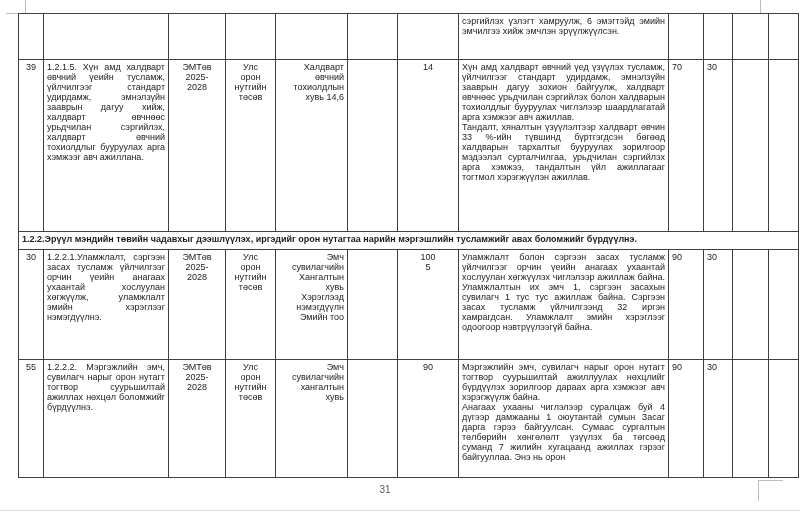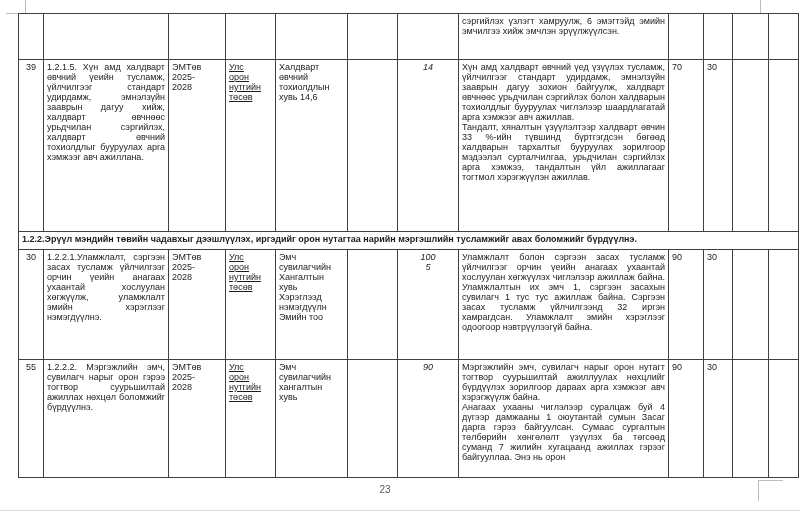--- a/index.html
+++ b/index.html
@@ -23,24 +23,24 @@
     border: 1px solid #3f3f3f;
     vertical-align: top;
     font-size: 9px;
     line-height: 10px;
     padding: 2px 3px;
     overflow: hidden;
     word-wrap: break-word;
   }
   td.c-num   { text-align: center; padding-top: 11px; }
   td.c-task  { text-align: justify; }
-  td.c-impl  { text-align: left; white-space: pre-line; }
-  td.c-budget{ white-space: pre-line; text-decoration: underline; }
-  td.c-ind   { text-align: left; white-space: pre-line; padding-left: 4px; margin-top: 36px; }
-  td.c-val   { text-align: center; white-space: pre-line; font-style: italic; }
+  td.c-impl  { text-align: center; white-space: pre-line; }
+  td.c-budget{ text-align: center; white-space: pre-line; }
+  td.c-ind   { text-align: right; white-space: pre-line; padding-left: 4px; margin-top: 36px; }
+  td.c-val   { text-align: center; white-space: pre-line; }
   td.c-res   { text-align: justify; white-space: pre-line; }
   td.c-score { }
   td.c-section {
     font-weight: bold;
     font-size: 9.5px;
     white-space: nowrap;
     padding: 2px 2px;
     text-align: left;
   }
   tr.r-cont    { height: 46px; }
@@ -161,21 +161,21 @@
 5</td>
     <td class="c-res">Уламжлалт болон сэргээн засах тусламж үйлчилгээг орчин үеийн анагаах ухаантай хослуулан хөгжүүлэх чиглэлээр ажиллаж байна. Уламжлалтын их эмч 1, сэргээн засахын сувилагч 1 тус тус ажиллаж байна. Сэргээн засах тусламж үйлчилгээнд 32 иргэн хамрагдсан. Уламжлалт эмийн хэрэглээг одоогоор нэвтрүүлээгүй байна.</td>
     <td class="c-score">90</td>
     <td class="c-score">30</td>
     <td></td>
     <td></td>
   </tr>
 
   <tr class="r-41">
     <td class="c-num">55</td>
-    <td class="c-task">1.2.2.2. Мэргэжлийн эмч, сувилагч нарыг орон гэрээ тогтвор суурьшилтай ажиллах нөхцөл боломжийг бүрдүүлнэ.</td>
+    <td class="c-task">1.2.2.2. Мэргэжлийн эмч, сувилагч нарыг орон нутагт тогтвор суурьшилтай ажиллах нөхцөл боломжийг бүрдүүлнэ.</td>
     <td class="c-impl">ЭМТөв
 2025-
 2028</td>
     <td class="c-budget">Улс
 орон
 нутгийн
 төсөв</td>
     <td class="c-ind">Эмч
 сувилагчийн
 хангалтын
@@ -185,14 +185,14 @@
     <td class="c-res">Мэргэжлийн эмч, сувилагч нарыг орон нутагт тогтвор суурьшилтай ажиллуулах нөхцлийг бүрдүүлэх зорилгоор дараах арга хэмжээг авч хэрэгжүүлж байна.
 Анагаах ухааны чиглэлээр суралцаж буй 4 дүгээр дамжааны 1 оюутантай сумын Засаг дарга гэрээ байгуулсан. Сумаас сургалтын төлбөрийн хөнгөлөлт үзүүлэх ба төгсөөд суманд 7 жилийн хугацаанд ажиллах гэрээг байгууллаа. Энэ нь орон</td>
     <td class="c-score">90</td>
     <td class="c-score">30</td>
     <td></td>
     <td></td>
   </tr>
 </tbody>
   </table>
 
-<div class="page-number">23</div>
+<div class="page-number">31</div>
 <div class="page-bottom-edge"></div>
 
 </body></html>

